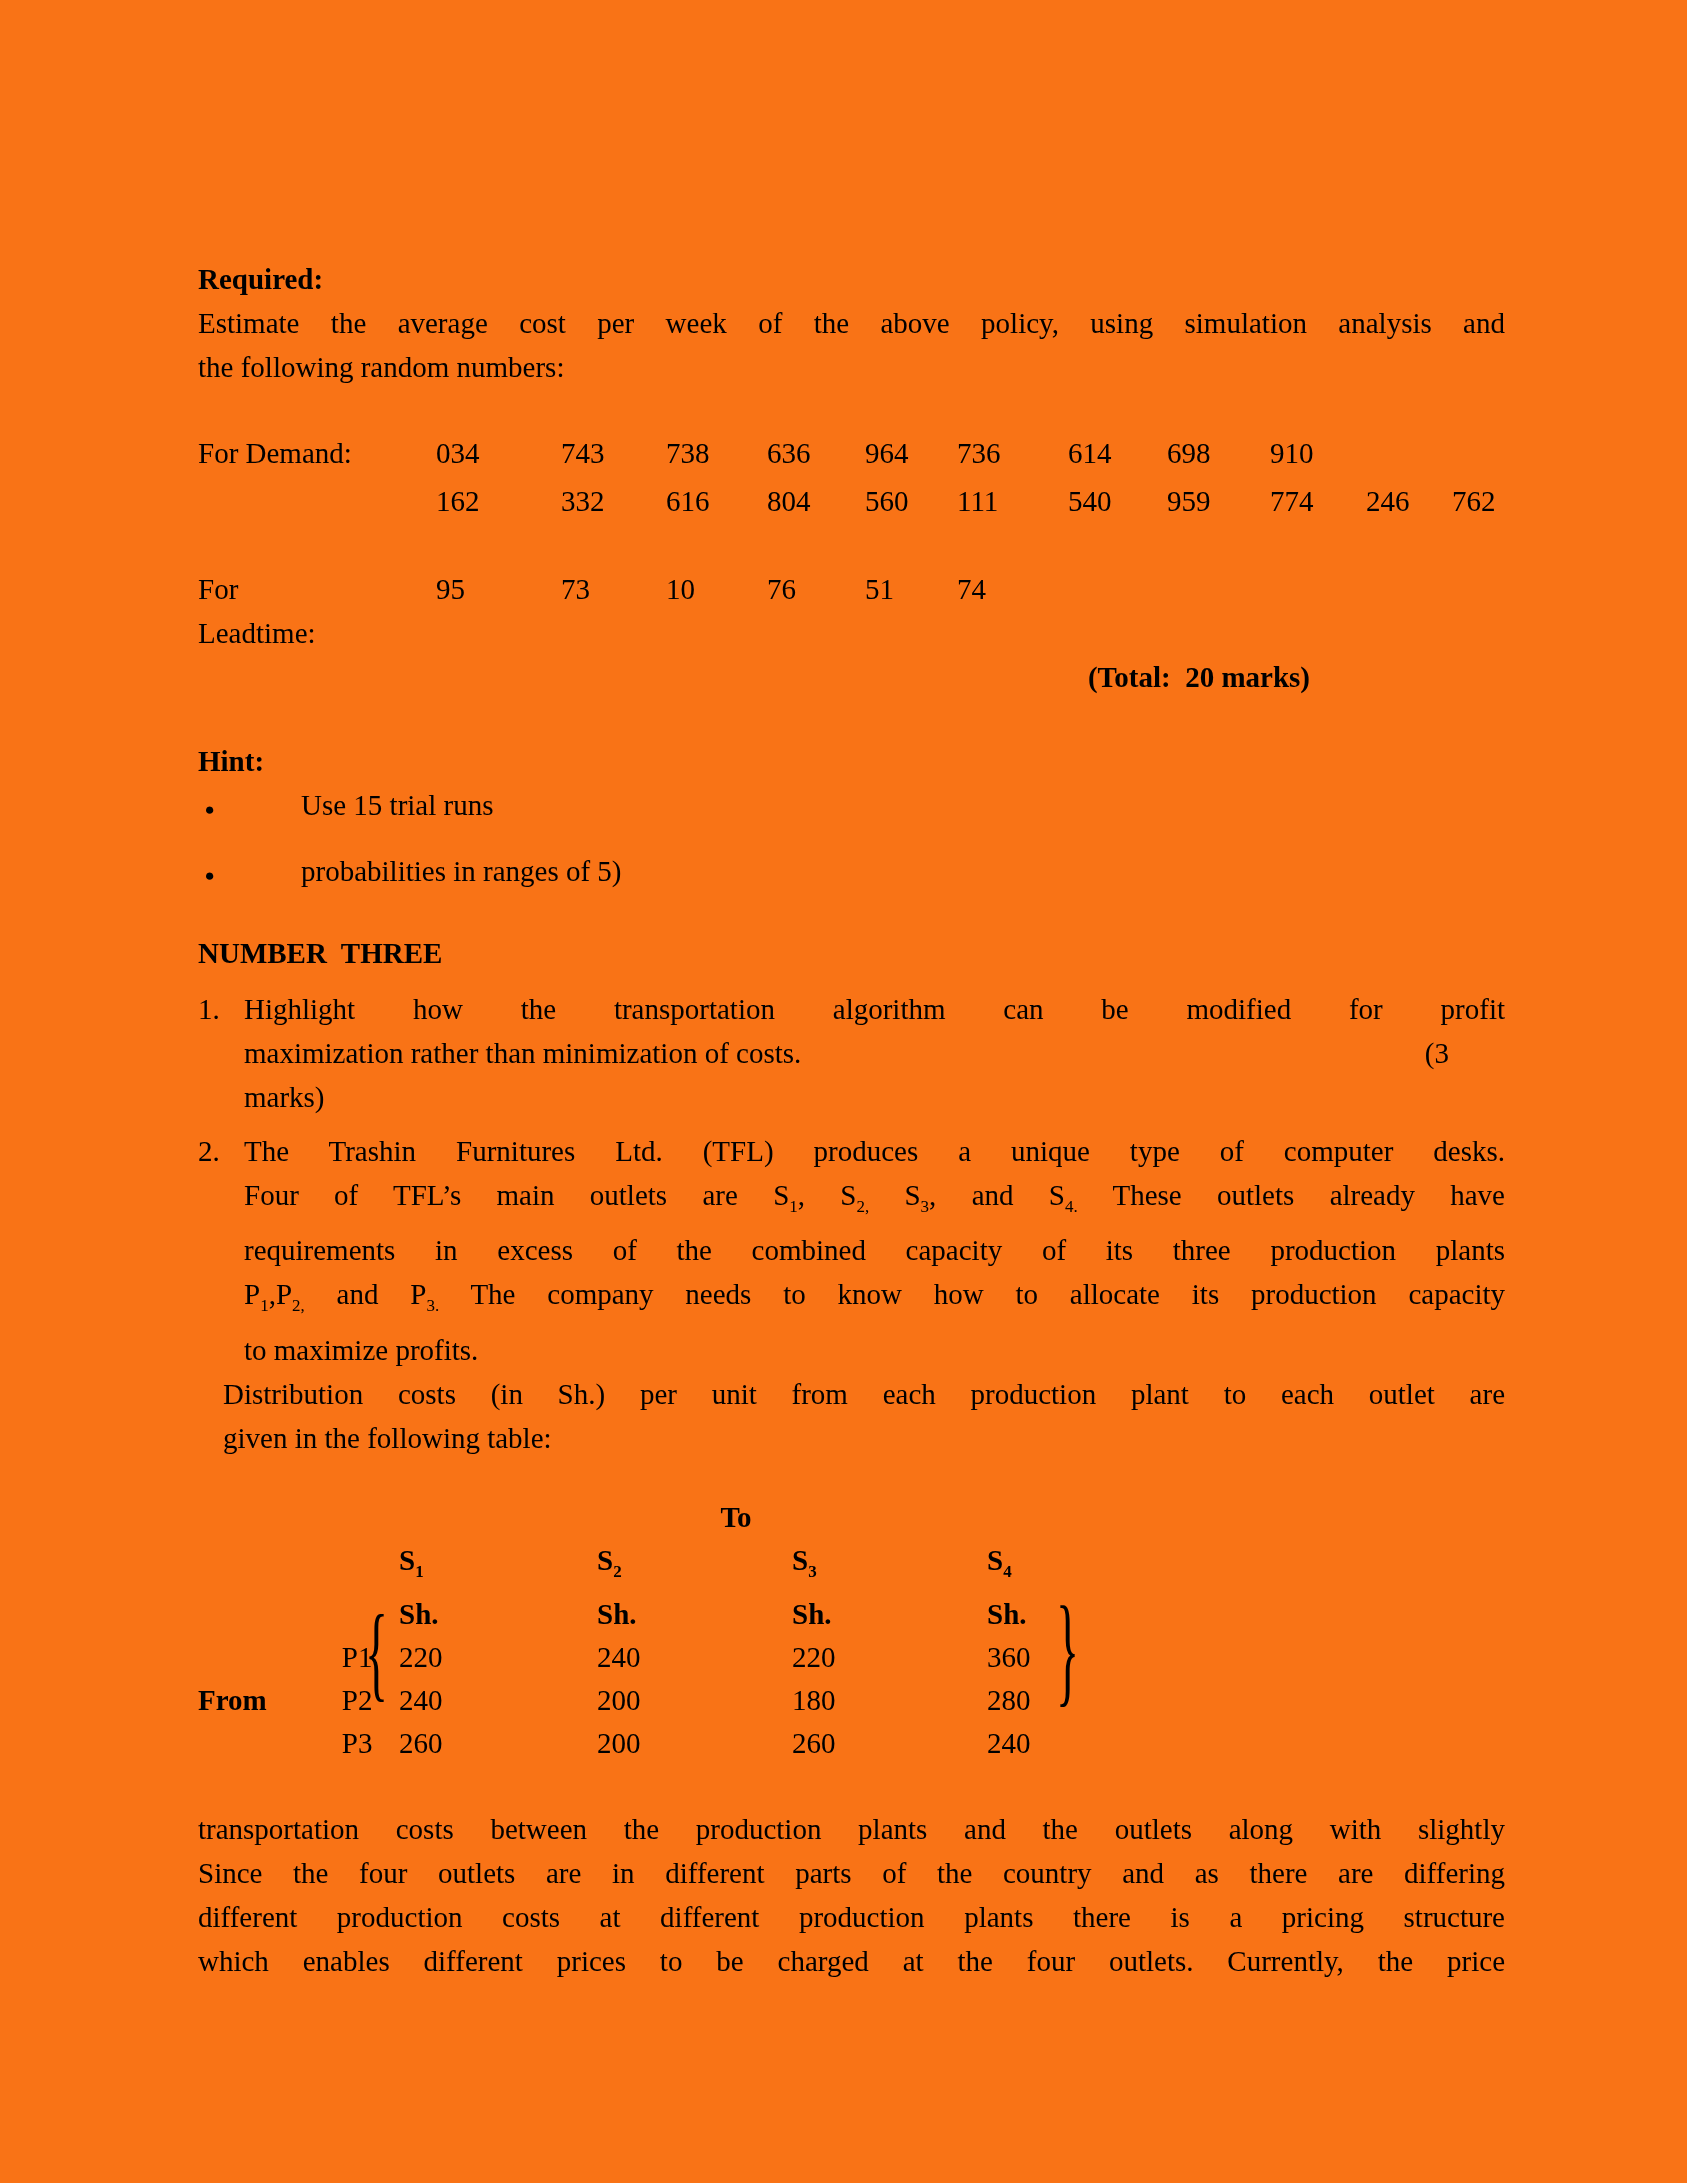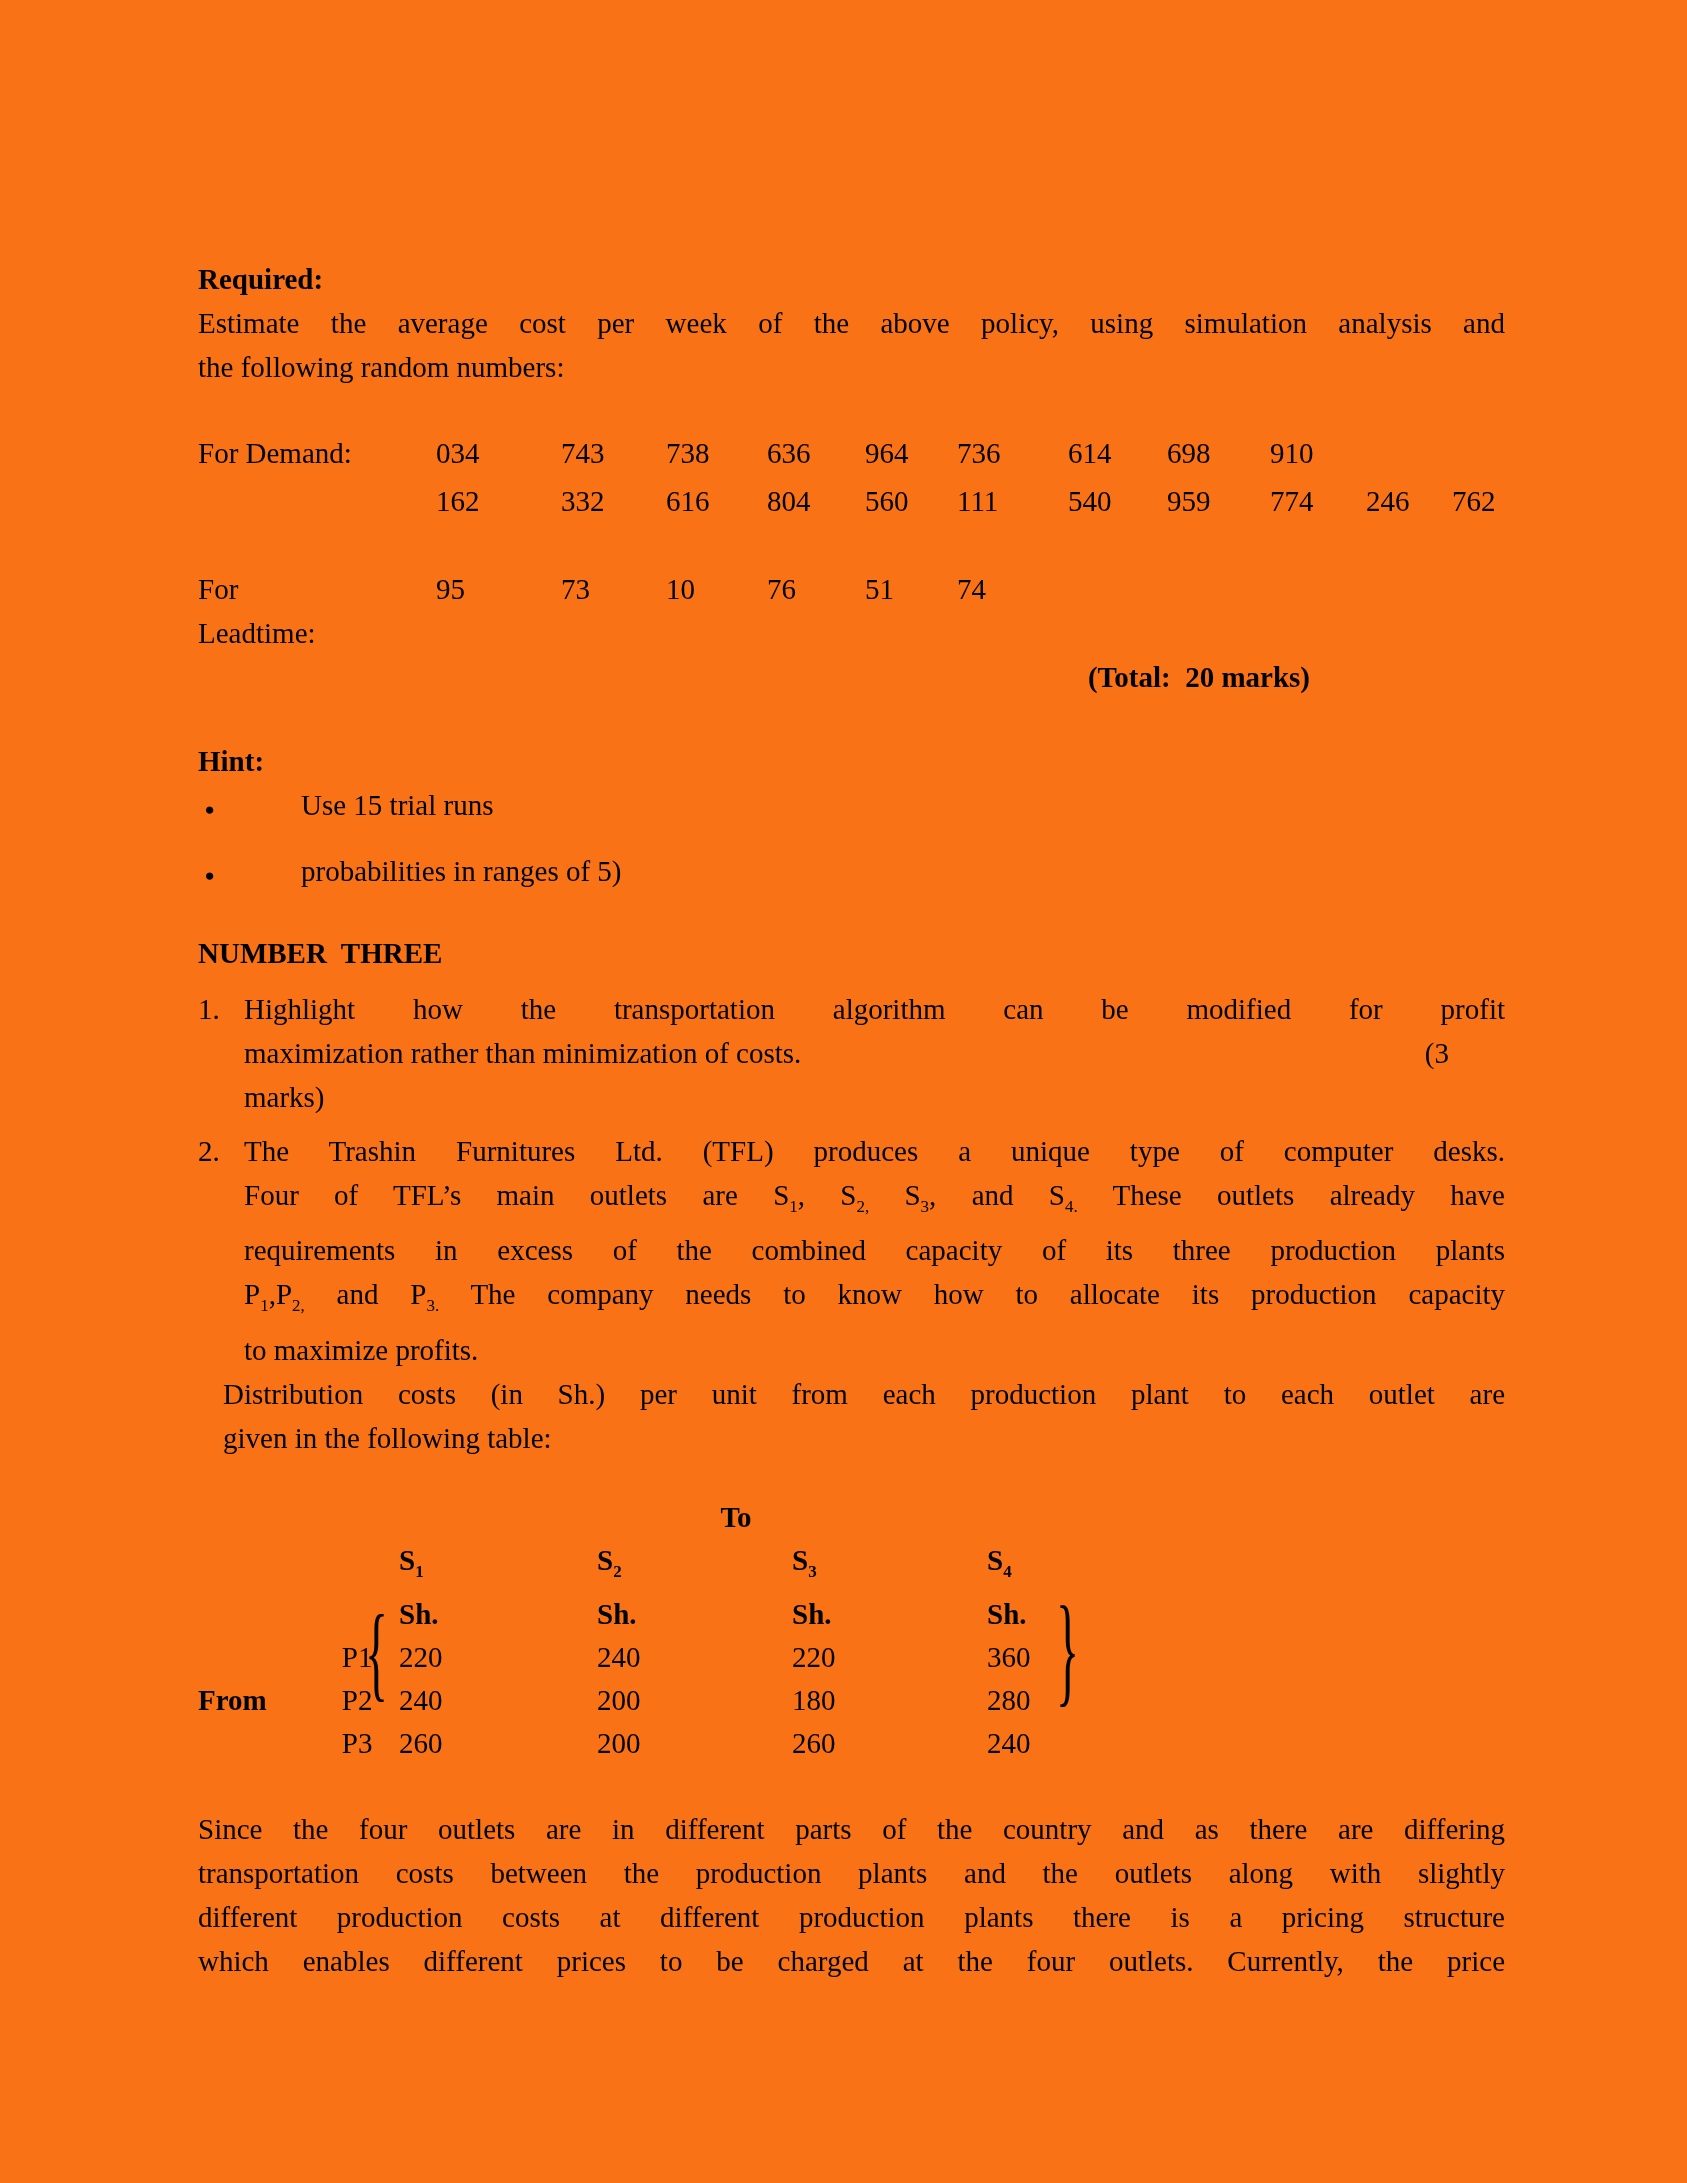--- a/index.html
+++ b/index.html
@@ -181,21 +181,21 @@
 
       <div class="brace brace-l">
           <span class="brace-glyph">{</span>
         </div>
       <div class="brace brace-r">
           <span class="brace-glyph">}</span>
         </div>
     </div>
 
     <div class="closing">
+      <div class="jline">transportation costs between the production plants and the outlets along with slightly</div>
       <div class="jline">Since the four outlets are in different parts of the country and as there are differing</div>
-      <div class="jline">transportation costs between the production plants and the outlets along with slightly</div>
       <div class="jline">different production costs at different production plants there is a pricing structure</div>
       <div class="jline">which enables different prices to be charged at the four outlets. Currently, the price</div>
     </div>
 
   </div>
 </div>
 
 
 </body></html>

